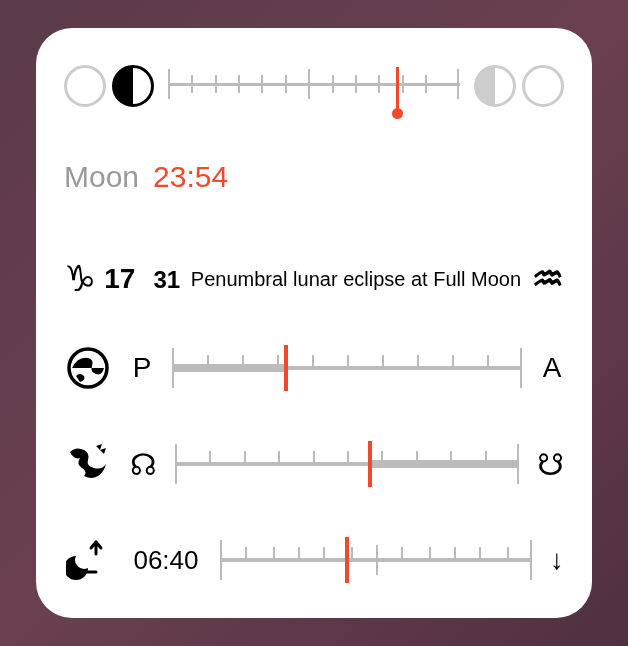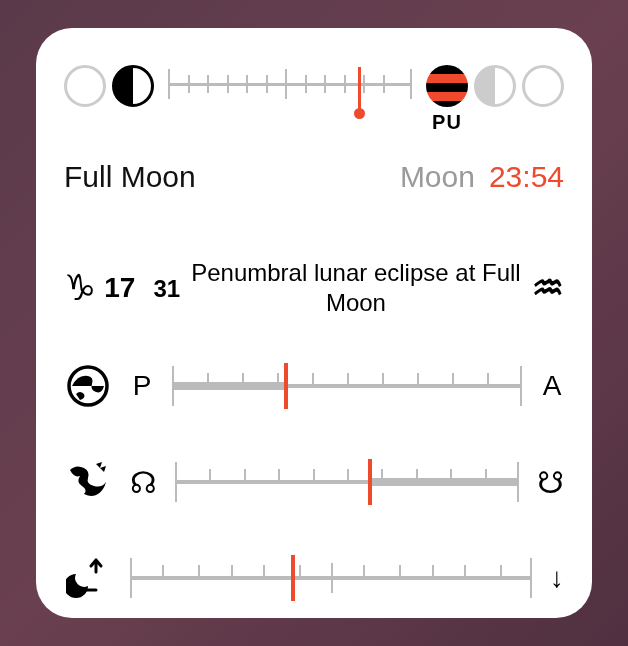--- a/index.html
+++ b/index.html
@@ -116,21 +116,21 @@
     justify-content: space-between;
     margin-top: 64px;
     gap: 10px;
   }
   .pos-group { display: flex; align-items: center; gap: 8px; }
   .sign-glyph { font-size: 36px; font-weight: 400; }
   .deg { font-size: 28px; font-weight: 700; }
   .min { font-size: 24px; font-weight: 700; margin-left: 18px; }
   .center-text {
     text-align: center;
-    font-size: 24px;
+    font-size: 20px;
     line-height: 1.25;
     flex: 1;
   }
   .star-mark {
     font-size: 14px;
     color: #888;
     position: relative;
     top: -14px;
     margin-left: 2px;
   }
@@ -212,30 +212,25 @@
       <div class="top-scale-tick" style="left:56%"></div>
       <div class="top-scale-tick" style="left:64%"></div>
       <div class="top-scale-tick" style="left:72%"></div>
       <div class="top-scale-tick" style="left:80%"></div>
       <div class="top-scale-tick" style="left:88%"></div>
       <div class="top-scale-tick tall" style="left:99%"></div>
       <div class="top-marker" style="left:78%">
         <div class="top-marker-dot"></div>
       </div>
     </div>
-    <div class="pu-container">
-      <div class="phase-circle striped"></div>
-      <div class="pu-label">PU</div>
-    </div>
     <div class="phase-circle half-grey"></div>
     <div class="phase-circle"></div>
   </div>
 
   <div class="title-row">
-    <div class="title-left">Full Moon</div>
     <div class="title-right">
       <span class="title-today">Moon</span>
       <span class="title-time">23:54</span>
     </div>
   </div>
 
   <div class="positions-row">
     <div class="pos-group">
       <span class="sign-glyph">♑︎</span>
       <span>
@@ -304,20 +299,21 @@
   </div>
 
   <div class="slider-row">
     <div class="row-icon">
       <svg width="44" height="44" viewBox="0 0 44 44">
         <path d="M6 34 L30 34" stroke="#000" stroke-width="3" stroke-linecap="round"></path>
         <path d="M22 30 A12 12 0 1 1 10 18 A9 9 0 0 0 22 30 Z" fill="#000"></path>
         <path d="M30 16 L30 4 M30 4 L25 10 M30 4 L35 10" stroke="#000" stroke-width="3" stroke-linecap="round" fill="none"></path>
       </svg>
     </div>
+    <div class="edge-time">06:40</div>
     <div class="slider">
       <div class="slider-endtick" style="left:0"></div>
       <div class="slider-base"></div>
       <div class="slider-tick" style="left:8%"></div>
       <div class="slider-tick" style="left:17%"></div>
       <div class="slider-tick" style="left:25%"></div>
       <div class="slider-tick" style="left:33%"></div>
       <div class="slider-tick" style="left:42%"></div>
       <div class="slider-center-thin" style="left:50%"></div>
       <div class="slider-tick" style="left:58%"></div>

